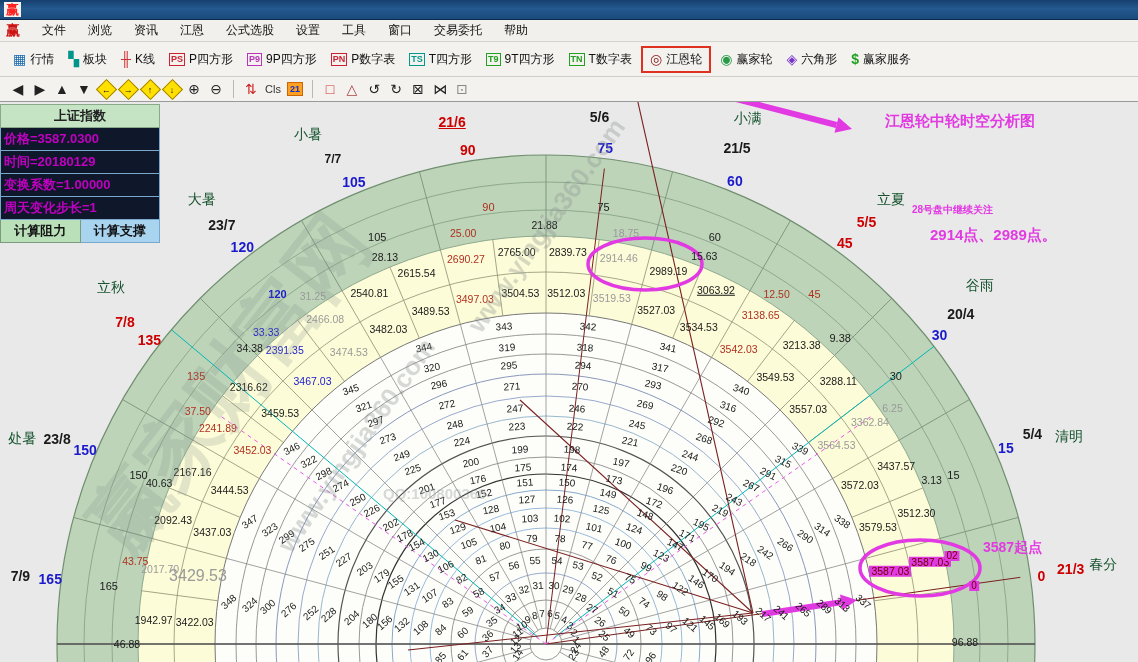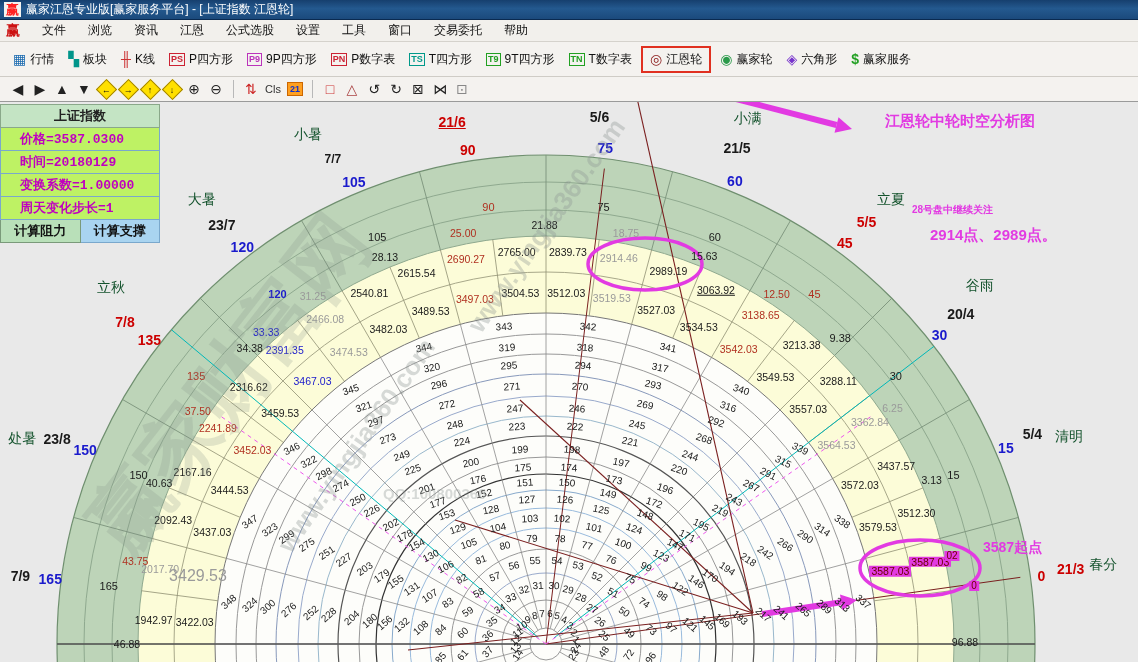--- a/index.html
+++ b/index.html
@@ -33,22 +33,22 @@
   .diamond{width:13px;height:13px;background:#ffe000;border:1px solid #a08000;
     transform:rotate(45deg);display:flex;align-items:center;justify-content:center;}
   .diamond b{transform:rotate(-45deg);font-size:9px;color:#111;font-weight:bold;}
   .calbox{background:#ffa020;border:1px solid #cc6600;color:#1133cc;font-size:9px;
     font-weight:bold;padding:1px 2px;line-height:10px;}
   .clsbtn{font-size:11px;color:#333;}
   
   #panel{position:absolute;left:0;top:104px;width:160px;z-index:30;font-weight:bold;}
   #panel .ptitle{background:#c4e4c4;border:1px solid #8aa88a;text-align:center;
     padding:2px 0;color:#222;font-size:13px;}
-  #panel .prow{background:#bef264;border:1px solid #7aa8cc;border-top:none;
-    color:#c000c0;font-size:13px;padding:2px 19px;white-space:nowrap;overflow:hidden;font-family:Liberation Mono, monospace;}
+  #panel .prow{background:#0f172a;border:1px solid #7aa8cc;border-top:none;
+    color:#c000c0;font-size:13px;padding:2px 3px;white-space:nowrap;overflow:hidden;}
   #panel .pbtns{display:flex;}
   #panel .pbtn{flex:1;text-align:center;font-size:13px;color:#111;padding:2px 0;border:1px solid #7a9a7a;border-top:none;}
   #panel .pbtn.res{background:#b9e0b9;}
   #panel .pbtn.sup{background:#a9d4f0;border-left:none;border-color:#7aa8cc;}
   
   #wheel{position:absolute;left:0;top:102px;width:1138px;height:560px;overflow:hidden;}
   #wheel svg{position:absolute;left:0;top:0;}
   .wl{position:absolute;transform:translate(-50%,-50%);white-space:nowrap;line-height:1;}
   .wl.k{color:#1a1a1a;} .wl.r{color:#b03020;} .wl.b{color:#1a1acc;}
   .wl.g{color:#9a9a9a;} .wl.rr{color:#cc0000;} .wl.grn{color:#14532d;}
@@ -57,21 +57,20 @@
   .wm{position:absolute;color:rgba(140,150,145,0.35);font-weight:bold;white-space:nowrap;
       pointer-events:none;z-index:20;}
 </style>
 </head>
 <body>
 
 <div id="app">
 
   <div id="titlebar">
     <span class="appicon">赢</span>
-    <span>赢家江恩专业版[赢家服务平台] - [上证指数 江恩轮]</span>
   </div>
 
   <div id="menubar">
     <span class="appicon2">赢</span>
   <span class="mi">文件</span>
       <span class="mi">浏览</span>
       <span class="mi">资讯</span>
       <span class="mi">江恩</span>
       <span class="mi">公式选股</span>
       <span class="mi">设置</span>

